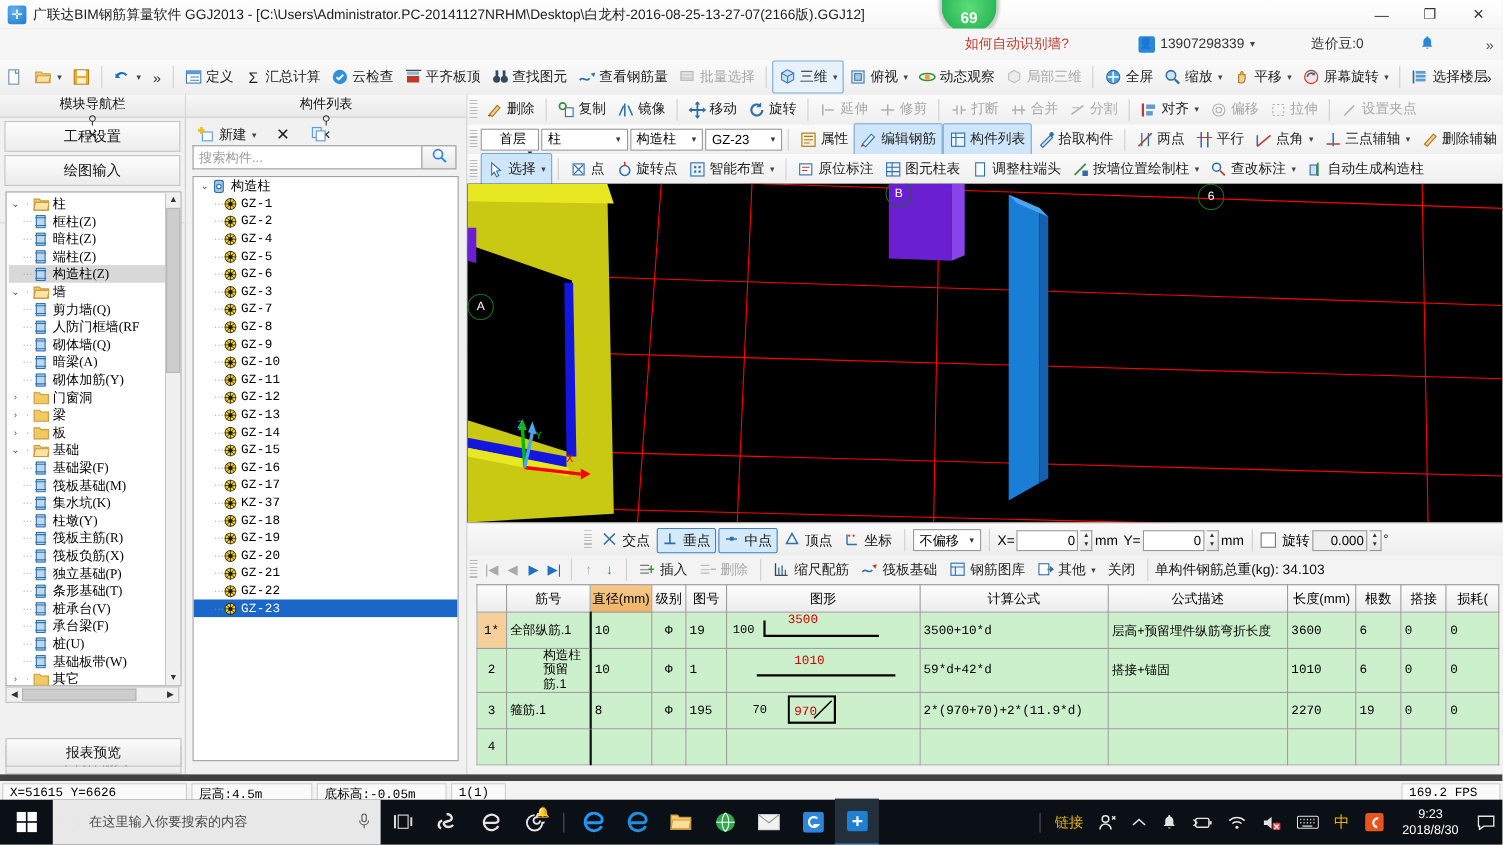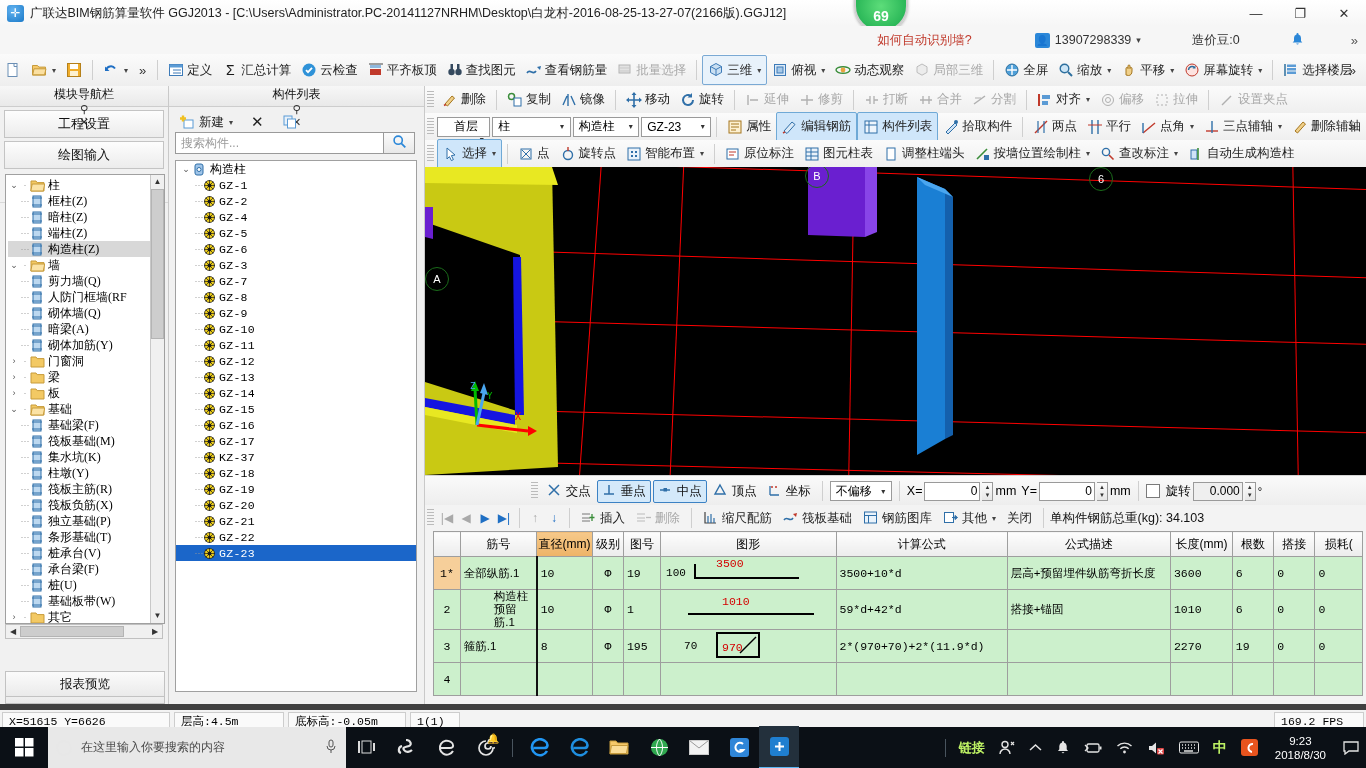--- a/index.html
+++ b/index.html
@@ -156,21 +156,21 @@
 
   
   .taskbar{position:absolute;left:0;top:727px;width:1366px;height:41px;background:#0b1016;display:flex;align-items:center;}
   .startb{width:48px;height:41px;display:flex;align-items:center;justify-content:center;}
   .cortana{width:16px;height:16px;border:2px solid #e7e7e7;border-radius:50%;box-sizing:border-box;}
   .srchbox{width:290px;height:41px;background:#e8e8e8;display:flex;align-items:center;padding-left:8px;gap:9px;}
   .srchtxt{font-size:12px;color:#4a4a4a;}
   .tkicon{width:40px;height:41px;display:flex;align-items:center;justify-content:center;color:#dcdcdc;}
   .tkicon.act{border-bottom:3px solid #5cb6f2;background:#23303c;}
   .tray{margin-left:auto;display:flex;align-items:center;height:41px;}
-  .tray .ti{padding:0 7px;color:#bef264;font-size:13px;display:flex;align-items:center;font-weight:bold;}
+  .tray .ti{padding:0 7px;color:#eab308;font-size:13px;display:flex;align-items:center;}
   .clock{color:#fff;font-size:11.5px;line-height:14px;text-align:center;padding:0 10px;}
   .vdiv{width:1px;height:18px;background:#49545e;margin:0 6px;}
 </style>
 </head>
 <body>
 
 <div class="app">
 
   <div class="titlebar">
     <div class="app-ico">✛</div>

